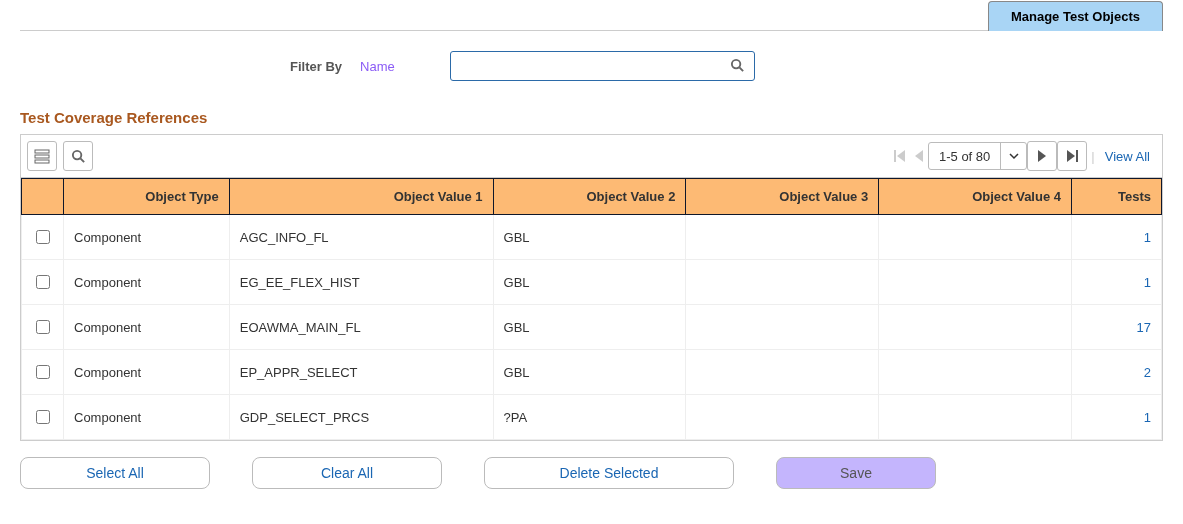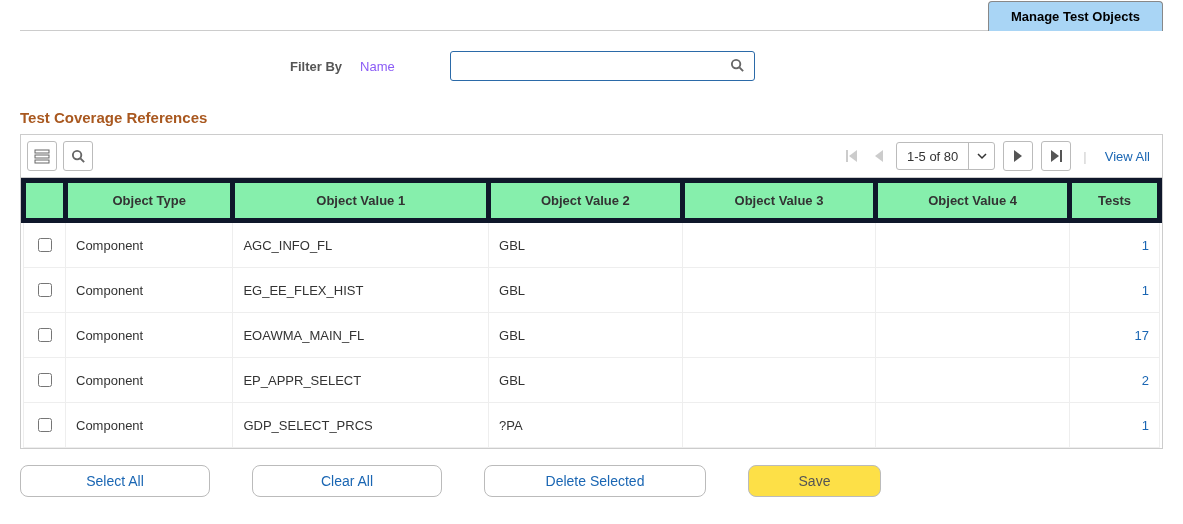--- a/index.html
+++ b/index.html
@@ -95,21 +95,20 @@
     border: 1px solid #bbb;
     background: #fff;
     border-radius: 3px;
     display: flex; align-items: center; justify-content: center;
     cursor: pointer;
     color: #555;
   }
   .toolbar-right {
     display: flex;
     align-items: center;
-    gap: 8px;
   }
   .pager-icon {
     color: #888;
     padding: 0 4px;
     display: inline-flex;
   }
   .pager-select-wrap {
     border: 1px solid #bbb;
     border-radius: 3px;
     display: flex;
@@ -132,26 +131,26 @@
     color: #1a66b3;
     cursor: pointer;
     padding: 0 6px;
   }
 
   table.data {
     width: 100%;
     border-collapse: collapse;
   }
   table.data th {
-    background: #86efac;
-    text-align: center;
+    background: #fdba74;
+    text-align: right;
     font-weight: bold;
     font-size: 13px;
     padding: 10px 10px;
-    border: 5px solid #0f172a;
+    border: 1px solid #0f172a;
     color: #333;
   }
   table.data td {
     padding: 12px 10px;
     border: 1px solid #eee;
     vertical-align: middle;
   }
   .col-check { width: 36px; text-align: center; }
   .col-tests { text-align: right; width: 90px; }
   .tests-link { color: #1a66b3; cursor: pointer; }
@@ -169,25 +168,25 @@
     width: 190px;
     height: 32px;
     border: 1px solid #bbb;
     border-radius: 8px;
     background: #fff;
     color: #1a66b3;
     font-size: 14px;
     cursor: pointer;
   }
   .btn.gray {
-    background: #fde047;
+    background: #c4b5fd;
     color: #555;
-    width: 133px;
-  }
-  .btn.del { width: 222px; }
+    width: 160px;
+  }
+  .btn.del { width: 250px; }
   .btn.cancel { width: 160px; }
 
   svg { display: block; }
 </style>
 </head>
 <body>
 
 <div class="page">
 
   <div class="tab-strip">

